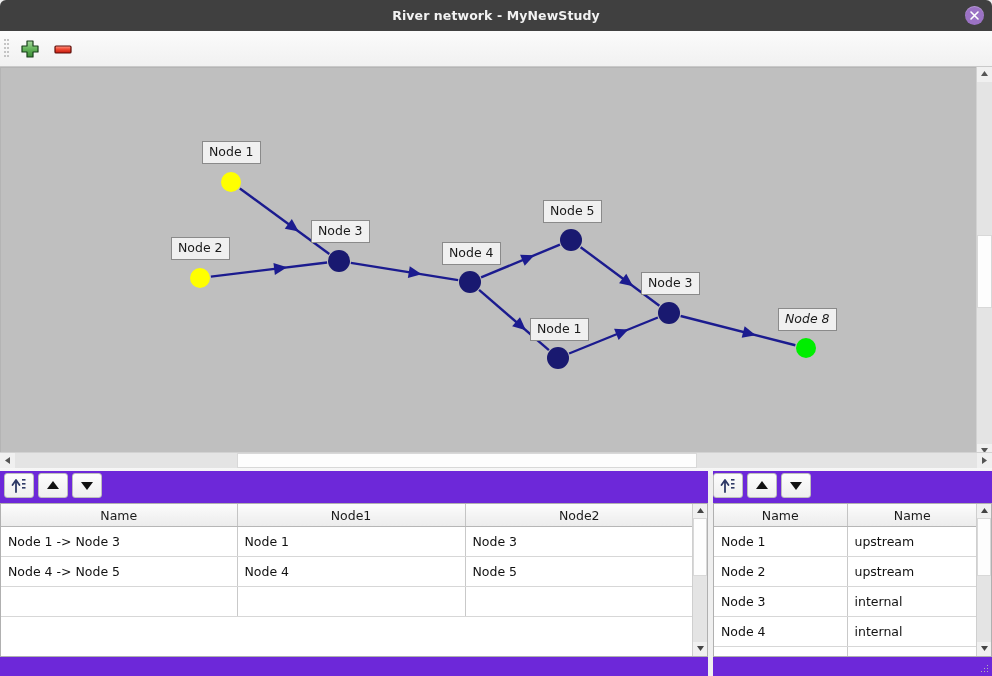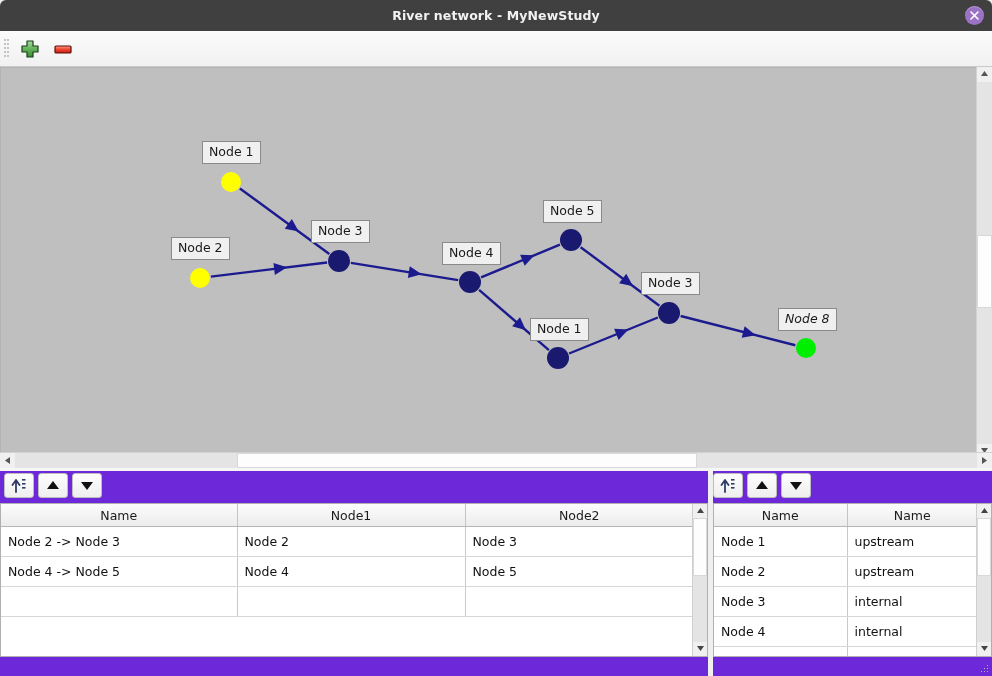--- a/index.html
+++ b/index.html
@@ -373,22 +373,22 @@
             </colgroup>
           <thead>
             <tr>
               <th>Name</th>
               <th>Node1</th>
               <th>Node2</th>
             </tr>
           </thead>
           <tbody id="reaches-body">
               <tr>
-                <td>Node 2 -&gt; Node 3</td>
-                <td>Node 2</td>
+                <td>Node 1 -&gt; Node 3</td>
+                <td>Node 1</td>
                 <td>Node 3</td>
               </tr>
               <tr>
                 <td>Node 4 -&gt; Node 5</td>
                 <td>Node 4</td>
                 <td>Node 5</td>
               </tr>
               <tr>
                 <td>&nbsp;</td>
                 <td>&nbsp;</td>

